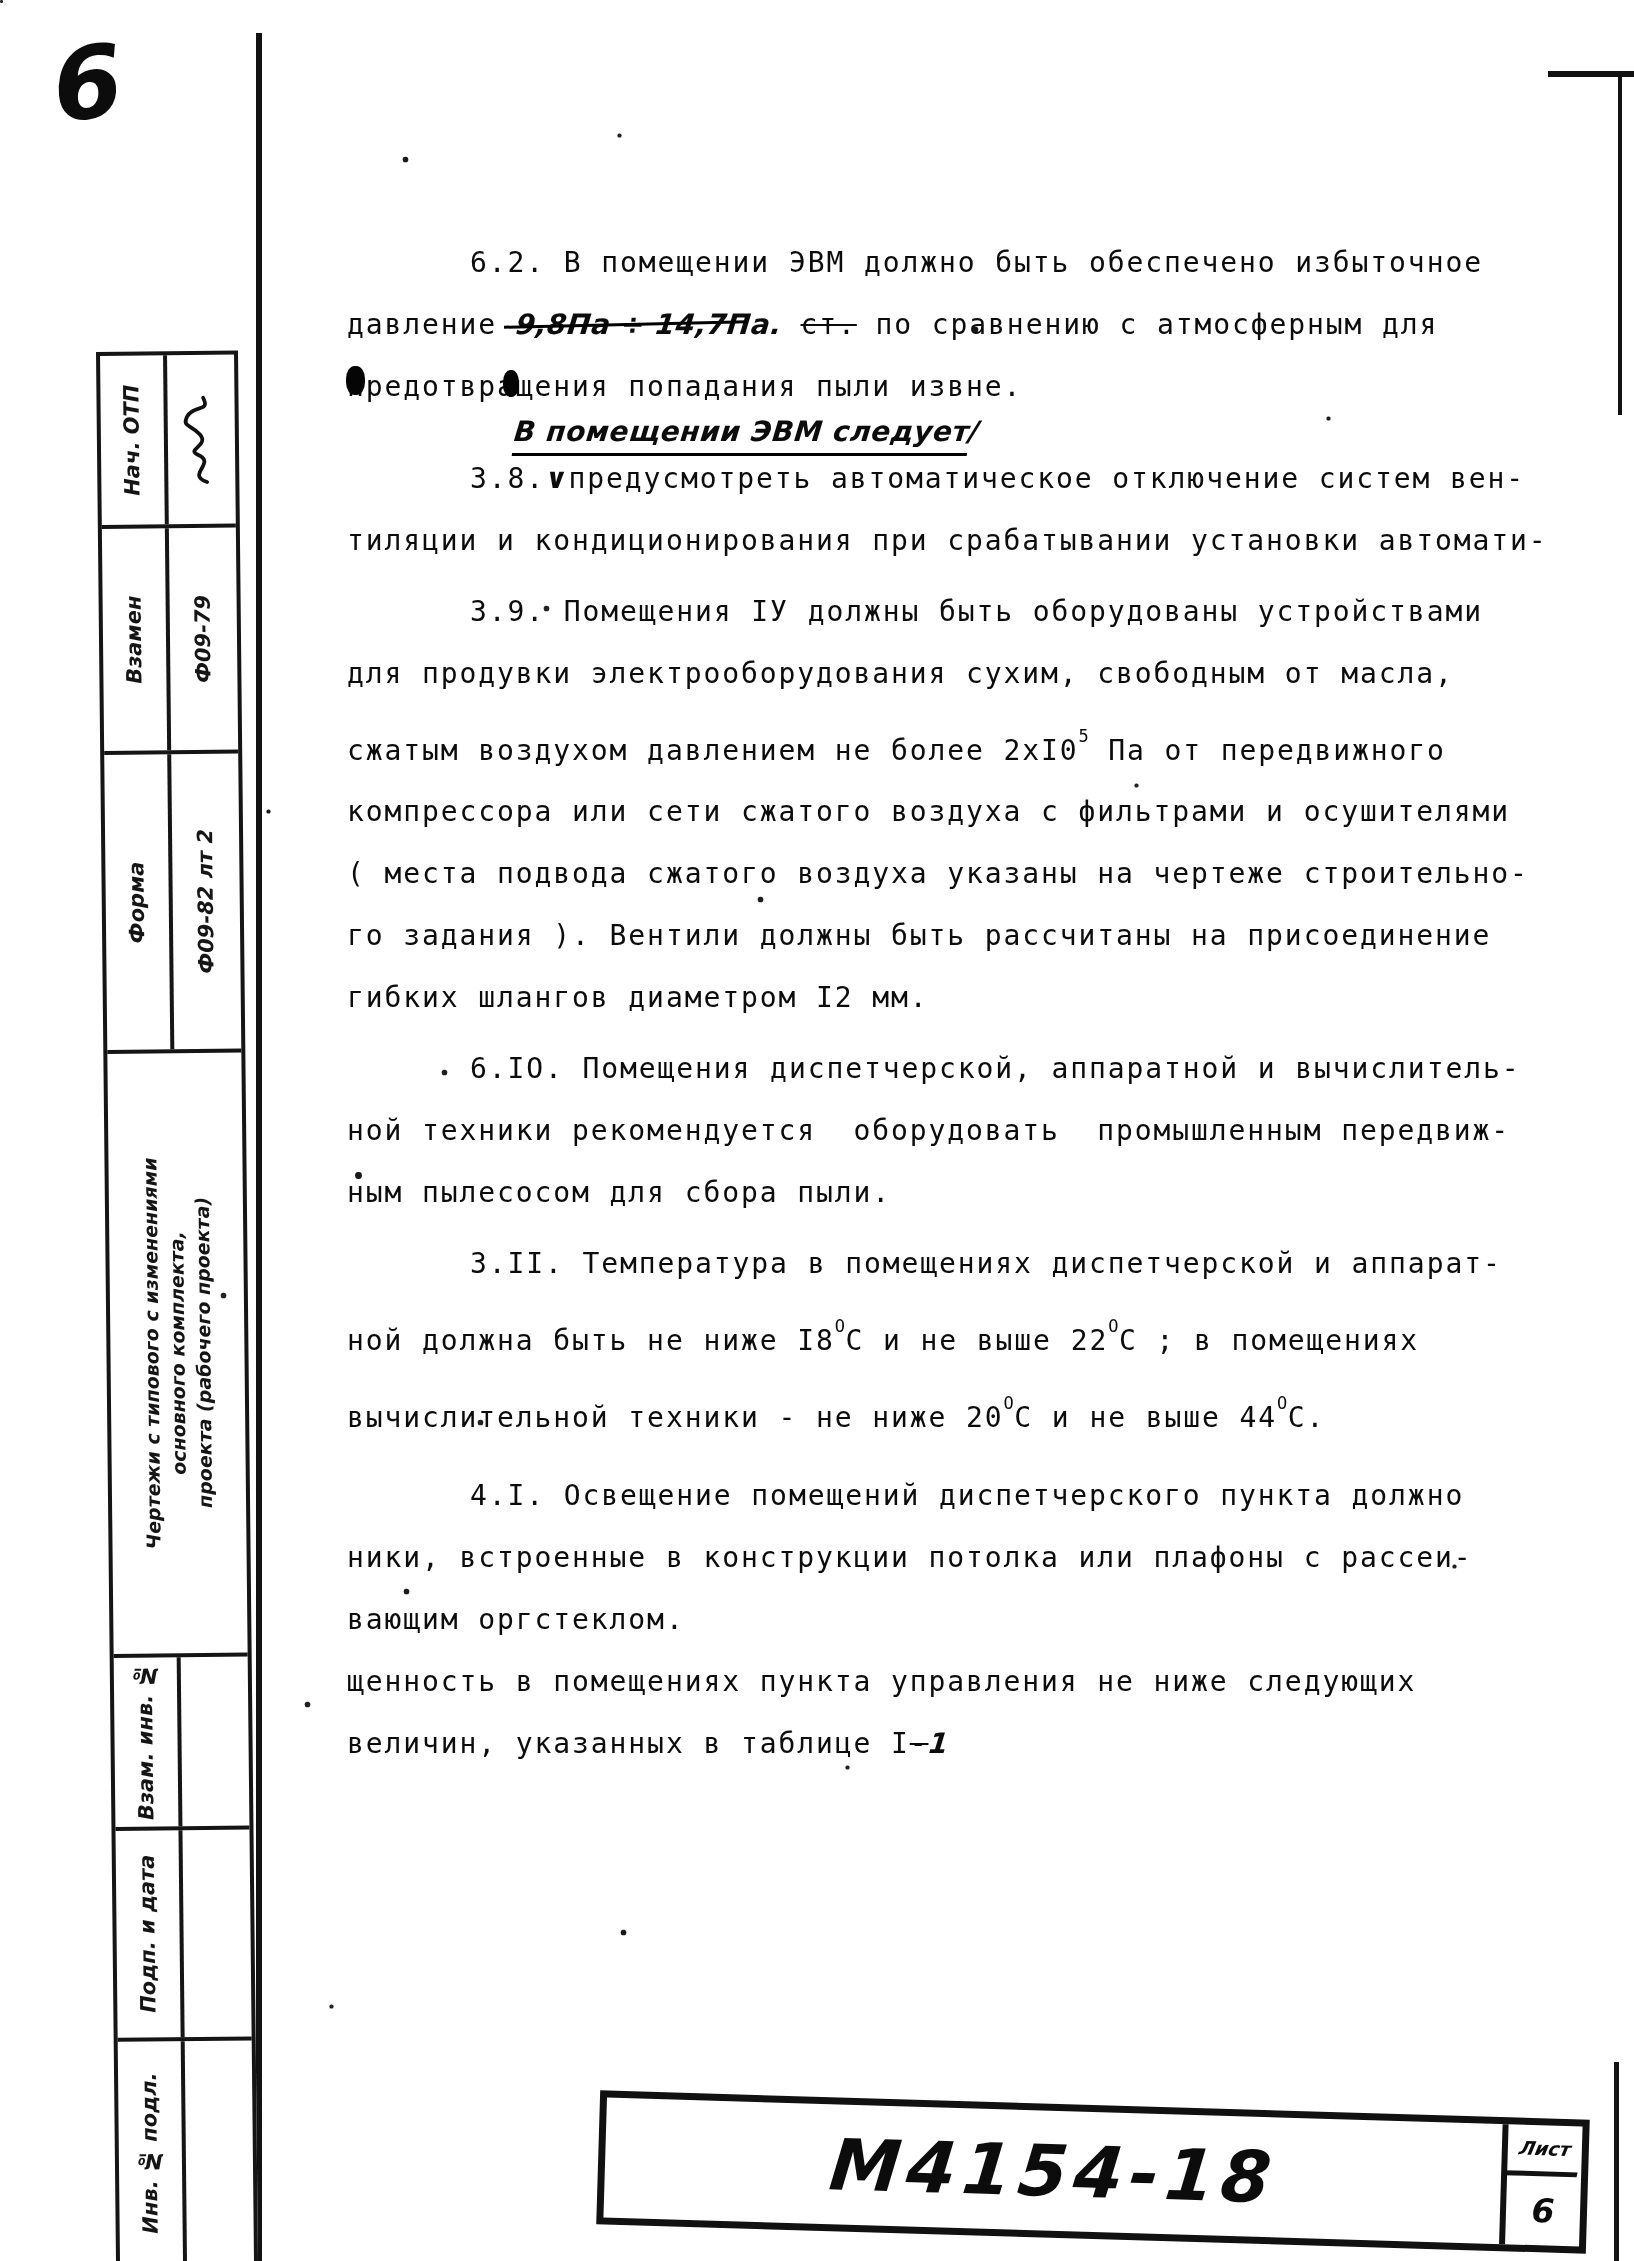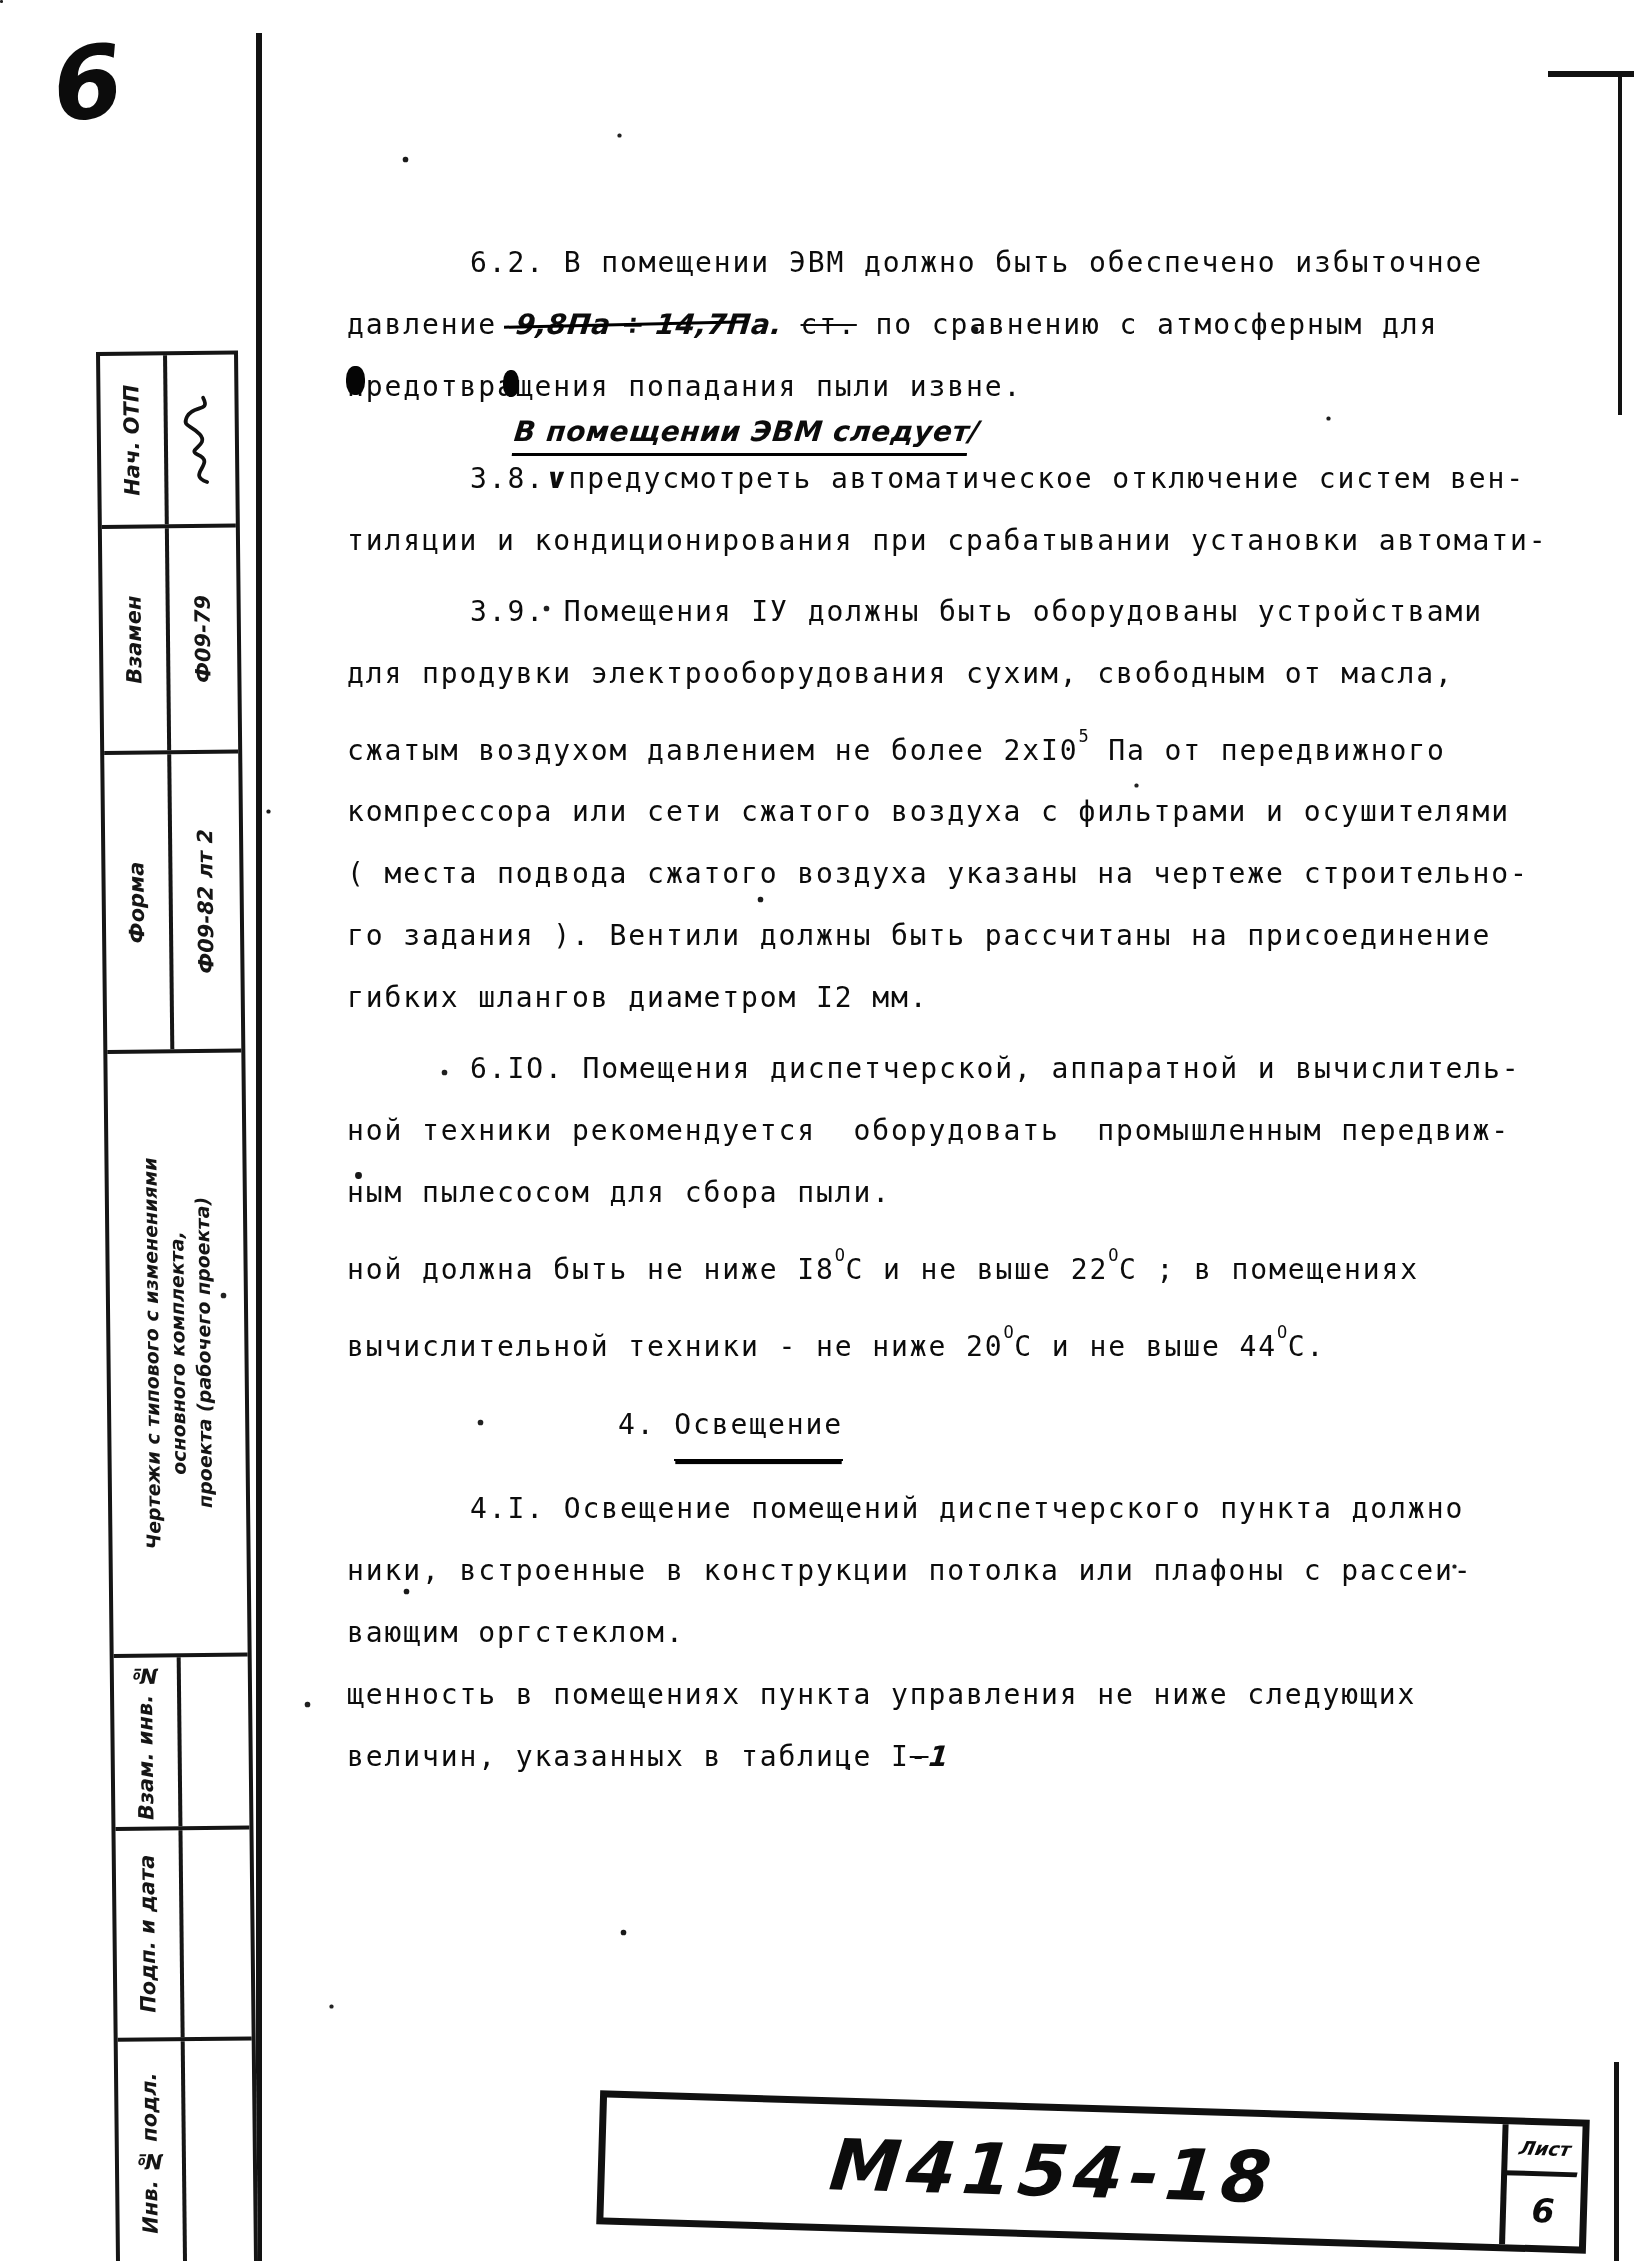--- a/index.html
+++ b/index.html
@@ -144,23 +144,23 @@
       <div class="line indent" style="margin-top: 8.8px;"><span class="seg-t">3.9. Помещения IУ должны быть оборудованы устройствами</span></div>
       <div class="line"><span class="seg-t">для продувки электрооборудования сухим, свободным от масла,</span></div>
       <div class="line"><span class="seg-t">сжатым воздухом давлением не более 2хI0</span><span class="seg-sup">5</span><span class="seg-t"> Па от передвижного</span></div>
       <div class="line"><span class="seg-t">компрессора или сети сжатого воздуха с фильтрами и осушителями</span></div>
       <div class="line"><span class="seg-t">( места подвода сжатого воздуха указаны на чертеже строительно-</span></div>
       <div class="line"><span class="seg-t">го задания ). Вентили должны быть рассчитаны на присоединение</span></div>
       <div class="line"><span class="seg-t">гибких шлангов диаметром I2 мм.</span></div>
       <div class="line indent" style="margin-top: 8.8px;"><span class="seg-t">6.IO. Помещения диспетчерской, аппаратной и вычислитель-</span></div>
       <div class="line"><span class="seg-t">ной техники рекомендуется  оборудовать  промышленным передвиж-</span></div>
       <div class="line"><span class="seg-t">ным пылесосом для сбора пыли.</span></div>
+      <div class="line indent" style="margin-top: 8.8px;"><span class="seg-t">3.II. Температура в помещениях диспетчерской и аппарат-</span></div>
       <div class="line"><span class="seg-t">ной должна быть не ниже I8</span><span class="seg-sup">О</span><span class="seg-t">С и не выше 22</span><span class="seg-sup">О</span><span class="seg-t">С ; в помещениях</span></div>
       <div class="line"><span class="seg-t">вычислительной техники - не ниже 20</span><span class="seg-sup">О</span><span class="seg-t">С и не выше 44</span><span class="seg-sup">О</span><span class="seg-t">С.</span></div>
-      <div class="line heading-line" style="margin-top: 16.4px;"><span class="seg-t">4. </span><span class="seg-tu">Освещение</span></div>
       <div class="line indent" style="margin-top: 16.4px;"><span class="seg-t">4.I. Освещение помещений диспетчерского пункта должно</span></div>
       <div class="line"><span class="seg-t">ники, встроенные в конструкции потолка или плафоны с рассеи-</span></div>
       <div class="line"><span class="seg-t">вающим оргстеклом.</span></div>
       <div class="line"><span class="seg-t">щенность в помещениях пункта управления не ниже следующих</span></div>
       <div class="line"><span class="seg-t">величин, указанных в таблице I</span><span class="seg-t seg-strike">-</span><span class="seg-h">1</span></div>
     </div>
 
   <div class="strikeline"></div>
 
   <div class="blob" style="left:346px;top:366px;width:19px;height:29px;"></div>

